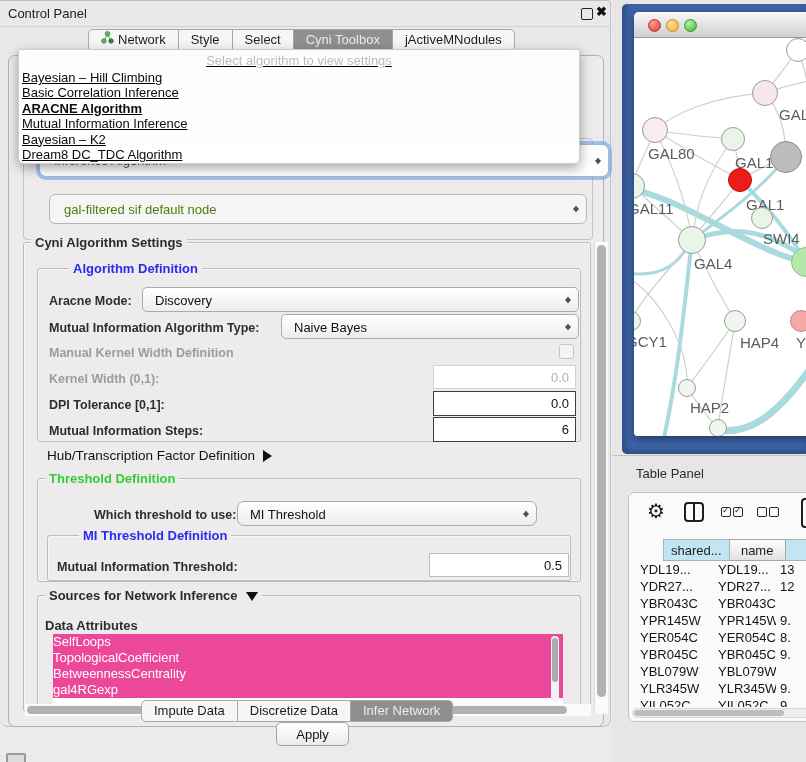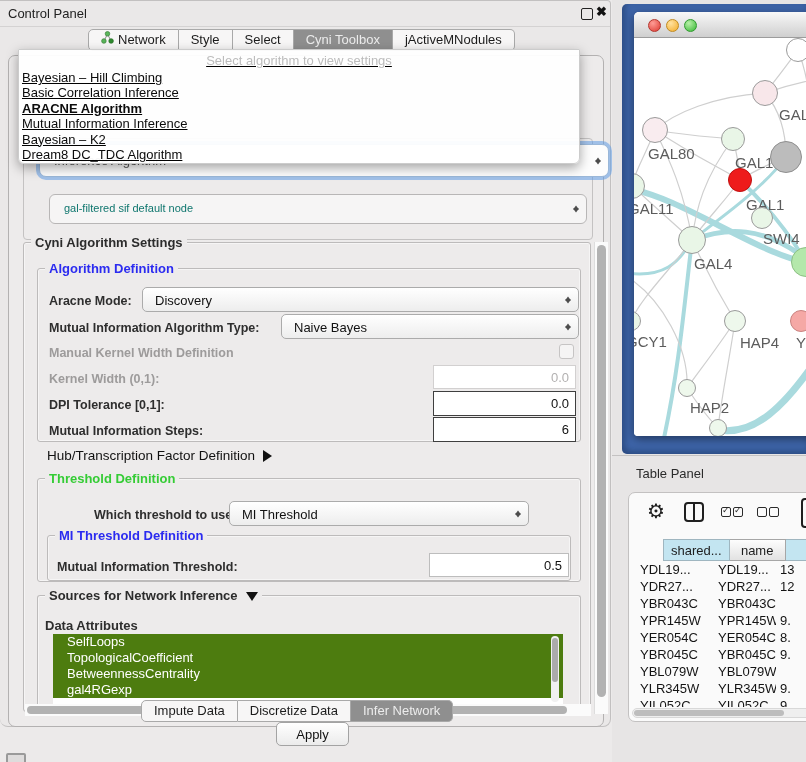--- a/index.html
+++ b/index.html
@@ -25,53 +25,53 @@
   .cp-inner{position:absolute;left:8px;top:54px;width:596px;height:672px;
     background:#edebeb;border:1px solid #b3b1b1;border-radius:7px;box-sizing:border-box;}
 
   
   .bg-section-box{position:absolute;left:14px;top:82px;width:568px;height:100px;border:1px solid #c4c2c2;border-radius:4px;}
   .bg-combo-focus{position:absolute;left:30px;top:88px;width:570px;height:33px;background:#fdfdfd;border:1px solid #9ab7d8;
     border-radius:7px;box-shadow:0 0 0 3px rgba(96,156,230,.55);box-sizing:border-box;}
   .bg-combo-focus .ctext{position:absolute;left:14px;top:8px;font-size:13px;color:#555;}
   .bg-combo2{position:absolute;left:40px;top:138px;width:538px;height:30px;background:#f6f5f5;border:1px solid #b8b6b6;
     border-radius:6px;box-sizing:border-box;}
-  .bg-combo2 .ctext{position:absolute;left:14px;top:7px;font-size:11px;color:#0f766e;}
+  .bg-combo2 .ctext{position:absolute;left:14px;top:7px;font-size:13px;color:#4d7c0f;}
 
   
   #algo-dropdown{position:absolute;left:18px;top:49px;width:560px;height:113px;background:rgba(255,255,255,.94);
     border:1px solid #cccccc;border-radius:1px 1px 6px 6px;box-shadow:0 4px 12px rgba(0,0,0,.35);z-index:50;text-decoration:underline;}
   .dd-placeholder{display:block;text-align:center;font-size:13px;color:#bcbcbc;padding-top:3px;height:17px;}
   .dd-item{font-size:13px;color:#0b0b0b;height:15.4px;line-height:15.4px;padding-left:3px;cursor:pointer;white-space:nowrap;}
   .dd-item.bold{font-weight:bold;}
 
   
   .groupbox{position:absolute;border:1px solid #bdbbbb;border-radius:3px;box-shadow:inset 0 0 0 1px rgba(255,255,255,.5);font-weight:bold;}
   .grouplabel{position:absolute;top:-8px;left:7px;background:#edebeb;padding:0 4px;font-size:13px;white-space:nowrap;}
   .lbl-dark{color:#2c2c2c;}
-  .lbl-blue{color:#2b2bf0;}
+  .lbl-blue{color:#2b2bf0;margin-left:24px;}
   .lbl-green{color:#35cc35;}
   .frm-label{position:absolute;font-size:12.5px;font-weight:bold;color:#2e2e2e;white-space:nowrap;}
   .frm-label.dis{color:#9d9b9b;}
   .combo{position:absolute;background:linear-gradient(#ffffff,#ededed);border:1px solid #ababab;border-radius:5px;
     box-sizing:border-box;cursor:pointer;}
   .combo .ctext{position:absolute;left:12px;top:50%;transform:translateY(-50%);font-size:13px;color:#111;}
   .stepper{position:absolute;right:6px;top:50%;transform:translateY(-50%);width:7px;height:13px;}
   .stepper::before{content:"";position:absolute;top:0;left:0;border:3.5px solid transparent;border-bottom:4.5px solid #4d4d4d;}
   .stepper::after{content:"";position:absolute;bottom:0;left:0;border:3.5px solid transparent;border-top:4.5px solid #4d4d4d;}
   .num-input{position:absolute;background:#fff;border:1px solid #bdbdbd;font-size:13px;color:#111;text-align:right;
     padding:0 6px;box-sizing:border-box;display:flex;align-items:center;justify-content:flex-end;}
   .num-input.focus{border:1.5px solid #3f3f3f;}
   .num-input.dis{color:#b3b1b1;border:1px solid #d2d0d0;}
   .checkbox{position:absolute;width:13px;height:13px;border:1px solid #c6c4c4;border-radius:3px;background:#f5f4f4;cursor:pointer;}
   .tri-right{display:inline-block;width:0;height:0;border:6px solid transparent;border-left:9px solid #111;margin-left:8px;vertical-align:-2px;}
   .tri-down{display:inline-block;width:0;height:0;border:6px solid transparent;border-top:9px solid #111;margin-left:8px;vertical-align:-7px;}
 
   #attr-list{position:absolute;left:44px;top:578px;width:510px;height:70px;background:#fff;overflow:hidden;}
-  .attr-item{height:16px;line-height:16px;font-size:13px;color:#fff;background:#4d7c0f;padding-left:14px;cursor:pointer;}
+  .attr-item{height:16px;line-height:16px;font-size:13px;color:#fff;background:#ec4899;padding-left:0;cursor:pointer;}
   .list-vscroll{position:absolute;left:542px;top:580px;width:8px;height:66px;background:#f1f1f1;border-radius:4px;}
   .list-vscroll .thumb{position:absolute;left:1px;top:2px;width:6px;height:44px;background:#ababab;border-radius:3px;}
 
   .vscroll{position:absolute;left:585px;top:186px;width:13px;height:472px;background:#fbfbfb;border-left:1px solid #dddddd;}
   .vscroll .thumb{position:absolute;left:2px;top:3px;width:9px;height:452px;background:#b2b2b2;border-radius:5px;cursor:grab;}
   .hscroll{position:absolute;left:16px;top:648px;width:566px;height:12px;background:#fbfbfb;}
   .hscroll .thumb{position:absolute;left:2px;top:2px;width:540px;height:8px;background:#b2b2b2;border-radius:4px;cursor:grab;}
 
   #apply-btn{position:absolute;left:267px;top:666px;width:71px;height:22px;background:linear-gradient(#ffffff,#ebebeb);
     border:1px solid #a3a3a3;border-radius:5px;font-size:13px;color:#111;display:flex;align-items:center;justify-content:center;cursor:pointer;}
@@ -202,21 +202,21 @@
       </div>
 
       <span style="position:absolute;left:38px;top:392px;font-size:13.5px;color:#111;cursor:pointer;">
         <span>Hub/Transcription Factor Definition</span><span class="tri-right"></span>
       </span>
 
       <div class="groupbox" style="left:28px;top:422px;width:542px;height:102px;">
         <span class="grouplabel lbl-green">Threshold Definition</span>
       </div>
       <span class="frm-label" style="left:85px;top:452px;">Which threshold to use:</span>
-      <div class="combo" style="left:220px;top:445px;width:300px;height:25px;">
+      <div class="combo" style="left:228px;top:445px;width:300px;height:25px;border-radius:7px;">
         <span class="ctext">MI Threshold</span>
         <span class="stepper"></span>
       </div>
       <div class="groupbox" style="left:38px;top:479px;width:522px;height:44px;">
         <span class="grouplabel lbl-blue">MI Threshold Definition</span>
       </div>
       <span class="frm-label" style="left:48px;top:504px;">Mutual Information Threshold:</span>
       <div class="num-input" style="left:420px;top:497px;width:140px;height:24px;">
         <span>0.5</span>
       </div>

